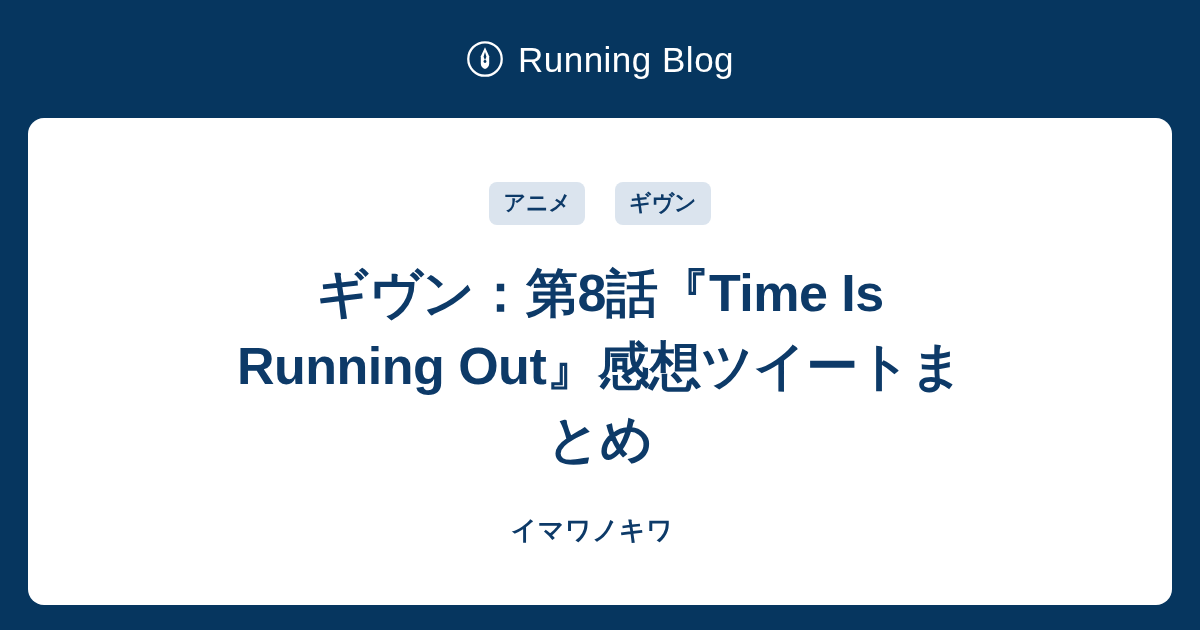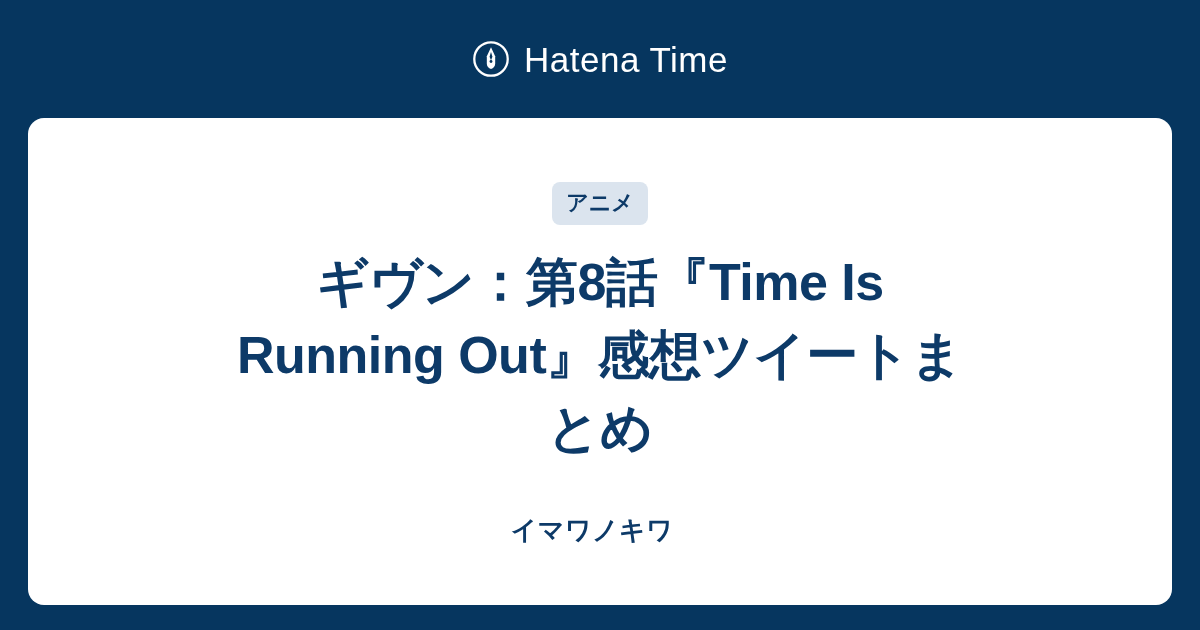--- a/index.html
+++ b/index.html
@@ -81,21 +81,21 @@
     font-size: 22px;
     font-weight: 700;
     line-height: 1;
     padding: 10px 14px 11px 14px;
     white-space: nowrap;
     box-sizing: border-box;
   }
 
   
   .entry-title {
-    margin-top: 24px;
+    margin-top: 35px;
     width: 760px;
     text-align: center;
     color: #0d3a68;
     font-size: 52px;
     line-height: 1.40;
     font-weight: 700;
     letter-spacing: -0.5px;
     word-break: break-word;
   }
 
@@ -118,27 +118,28 @@
 
 <div class="og-root">
 
   <div class="brand">
     <svg class="brand-mark" viewBox="0 0 40 40" aria-hidden="true">
       <circle cx="20" cy="20" r="17.6" fill="none" stroke="#ffffff" stroke-width="2.4"></circle>
       <path d="M20 7.6 L24.4 17.2 L24.4 25.0 C24.4 27.6 22.6 29.8 20 30.6 C17.4 29.8 15.6 27.6 15.6 25.0 L15.6 17.2 Z" fill="#ffffff"></path>
       <path d="M20 12.5 L21.5 17.6 L20 21.4 L18.5 17.6 Z" fill="#06365f"></path>
       <circle cx="20" cy="22.6" r="1.5" fill="#06365f"></circle>
     </svg>
-    <span class="brand-name">Hatena Time</span>
+    <span class="brand-name">Running Blog</span>
   </div>
 
   <div class="card">
 
     <div class="tag-row">
       <span class="tag">アニメ</span>
+      <span class="tag">ギヴン</span>
     </div>
 
     <h1 class="entry-title">ギヴン：第8話『Time Is Running Out』感想ツイートまとめ</h1>
 
     <div class="blog-name">イマワノキワ</div>
 
   </div>
 
 </div>
 

